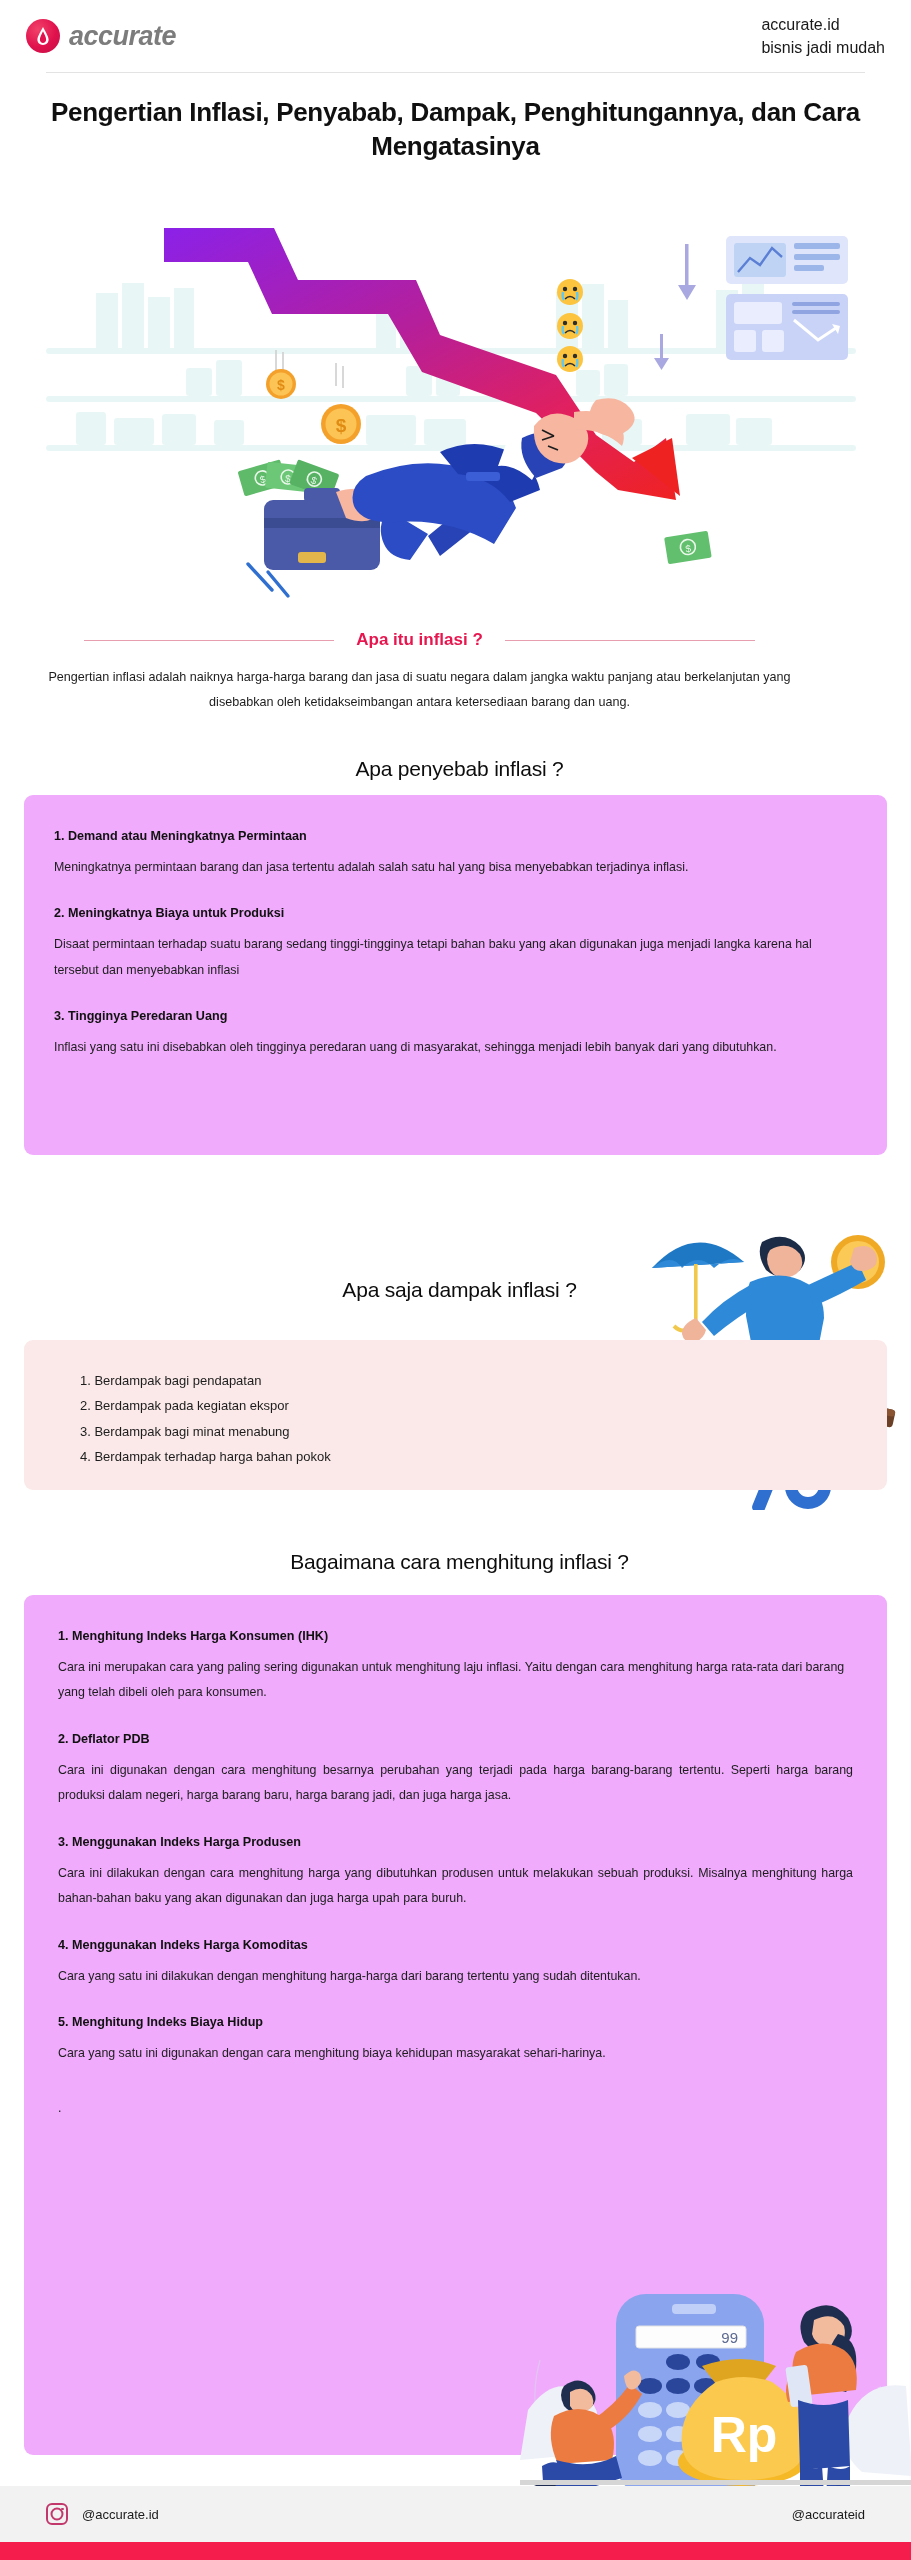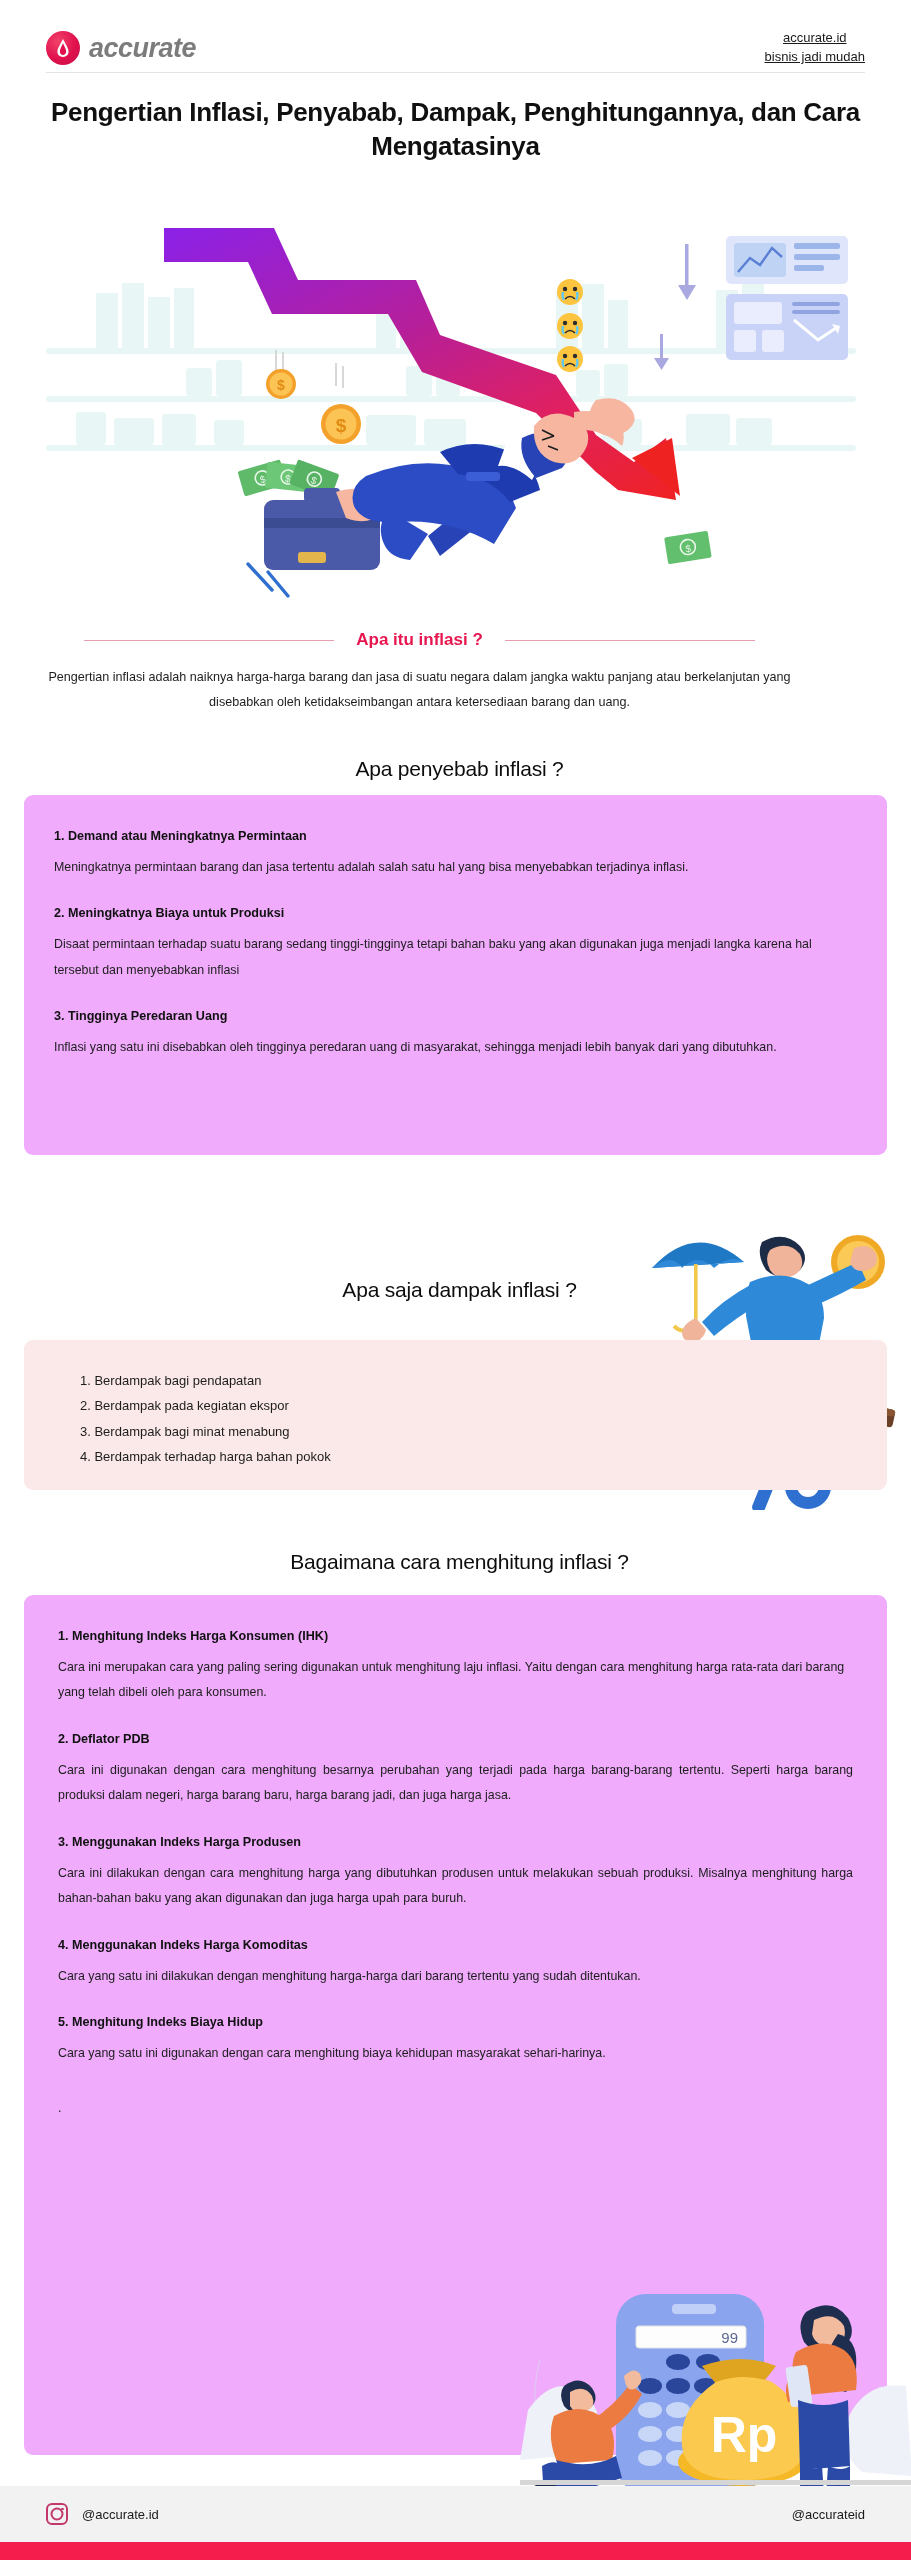--- a/index.html
+++ b/index.html
@@ -16,37 +16,36 @@
     background: #ffffff;
     overflow: hidden;
   }
 
   
   .header {
     position: absolute;
     top: 0; left: 0;
     width: 911px; height: 72px;
     display: flex; align-items: center; justify-content: space-between;
-    padding: 0 46px;
-    margin-top: 12px;
+    padding: 0 26px;
   }
   .brand { display: flex; align-items: center; gap: 9px; }
   .brand-mark {
     width: 34px; height: 34px; border-radius: 50%;
     background: radial-gradient(circle at 35% 30%, #f2426a 0%, #e0114d 55%, #c20f45 100%);
     display: flex; align-items: center; justify-content: center;
     flex: none;
   }
   .brand-mark svg { display: block; }
   .brand-name {
     font-size: 27px; font-weight: 700; font-style: italic;
     color: #7c7c7c; letter-spacing: -0.5px;
   }
   .site-meta {
-    text-align: center; font-size: 13px; color: #1a1a1a; line-height: 1.45; text-decoration: underline;
+    text-align: left; font-size: 16px; color: #1a1a1a; line-height: 1.45;
   }
   .hr-top {
     position: absolute; top: 72px; left: 46px;
     width: 819px; height: 1px; background: #e3e3e3;
   }
 
   
   .title {
     position: absolute; top: 96px; left: 0; width: 911px;
     text-align: center;

